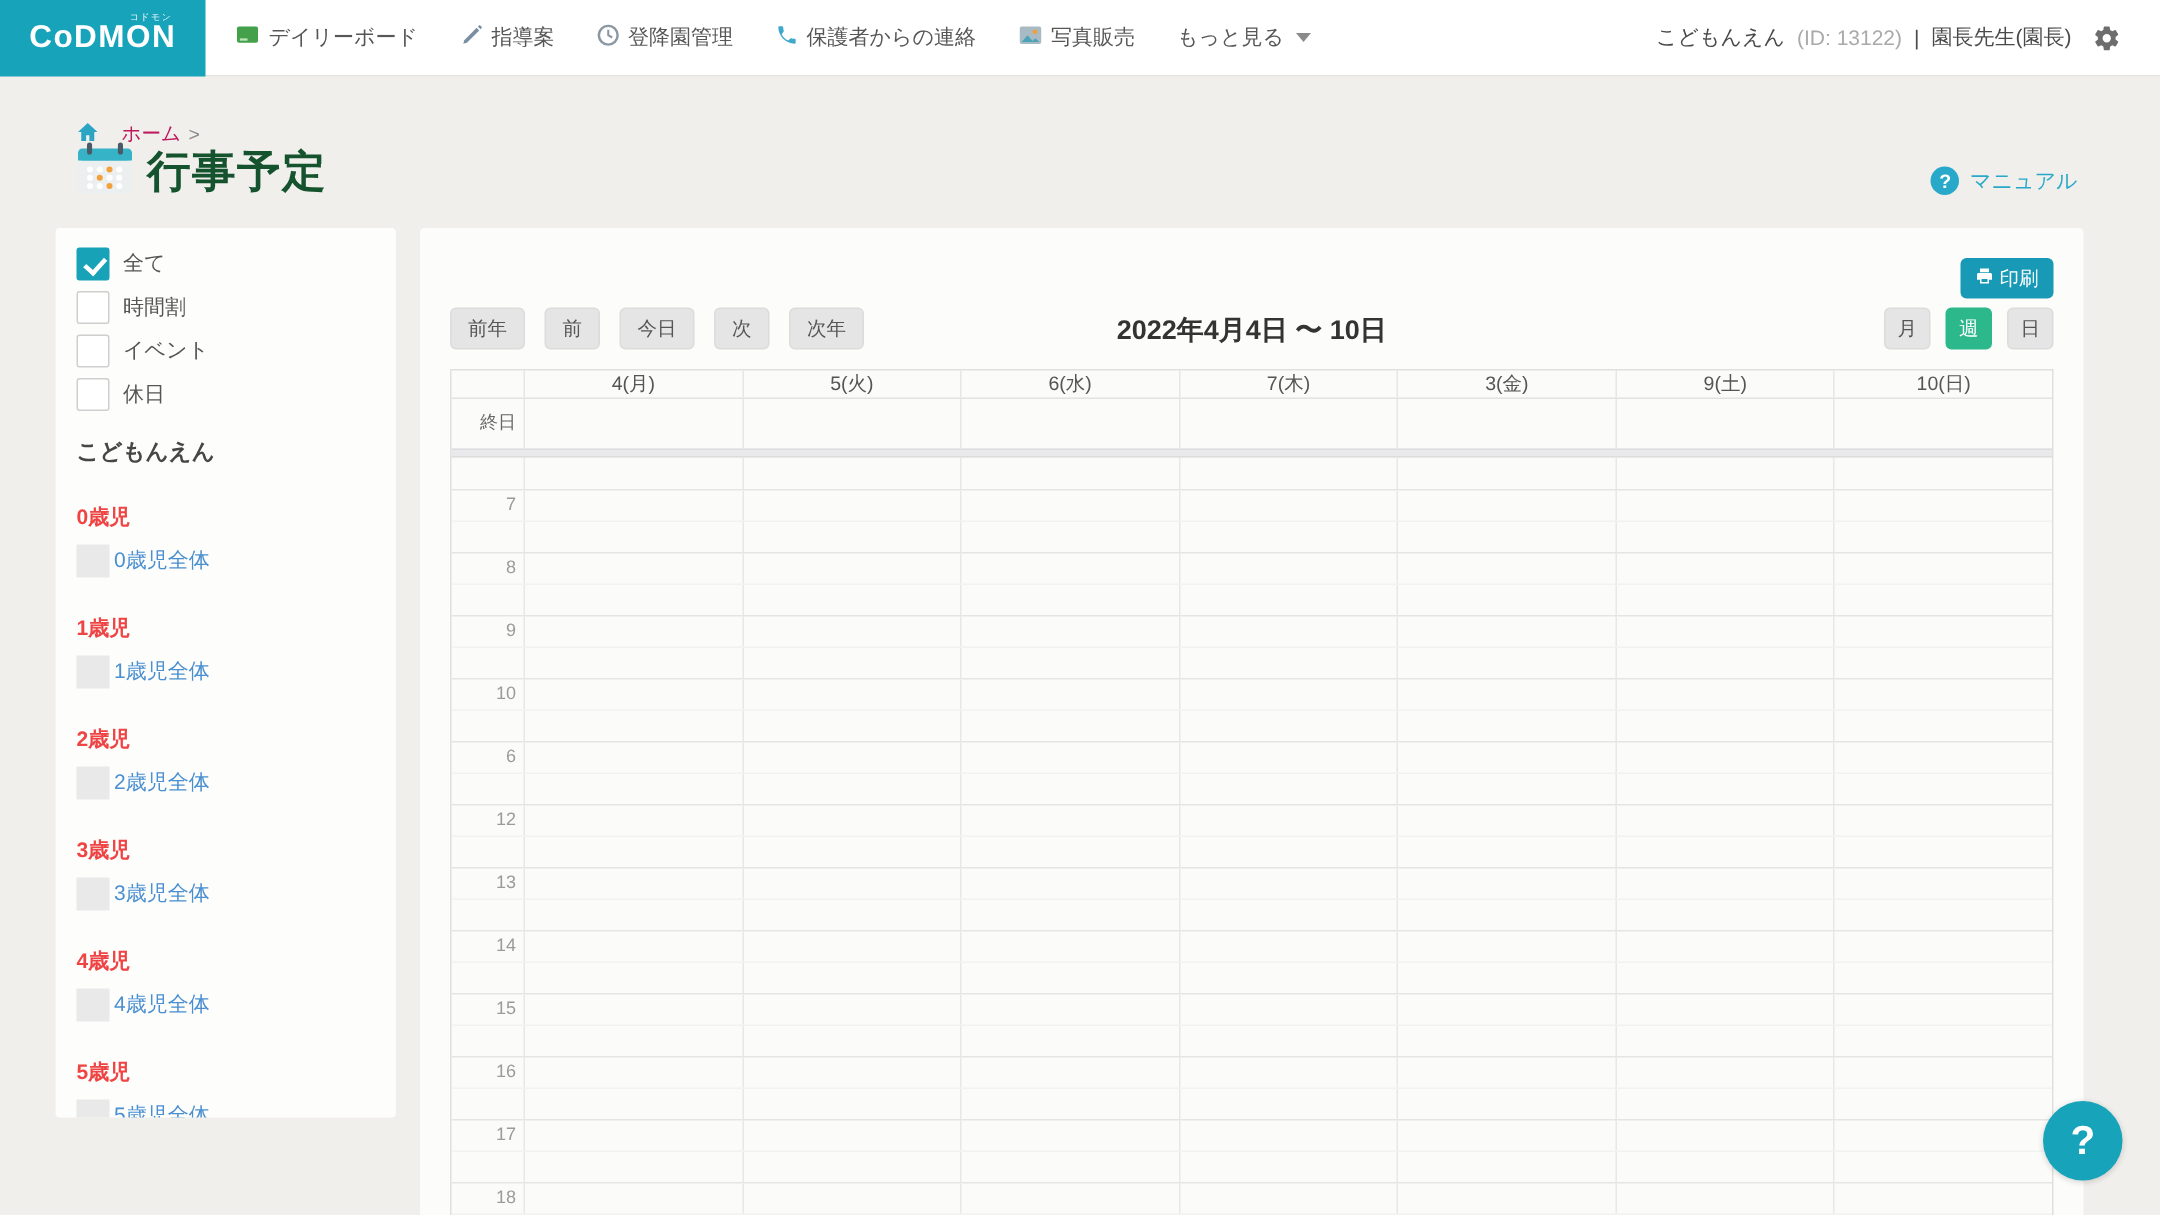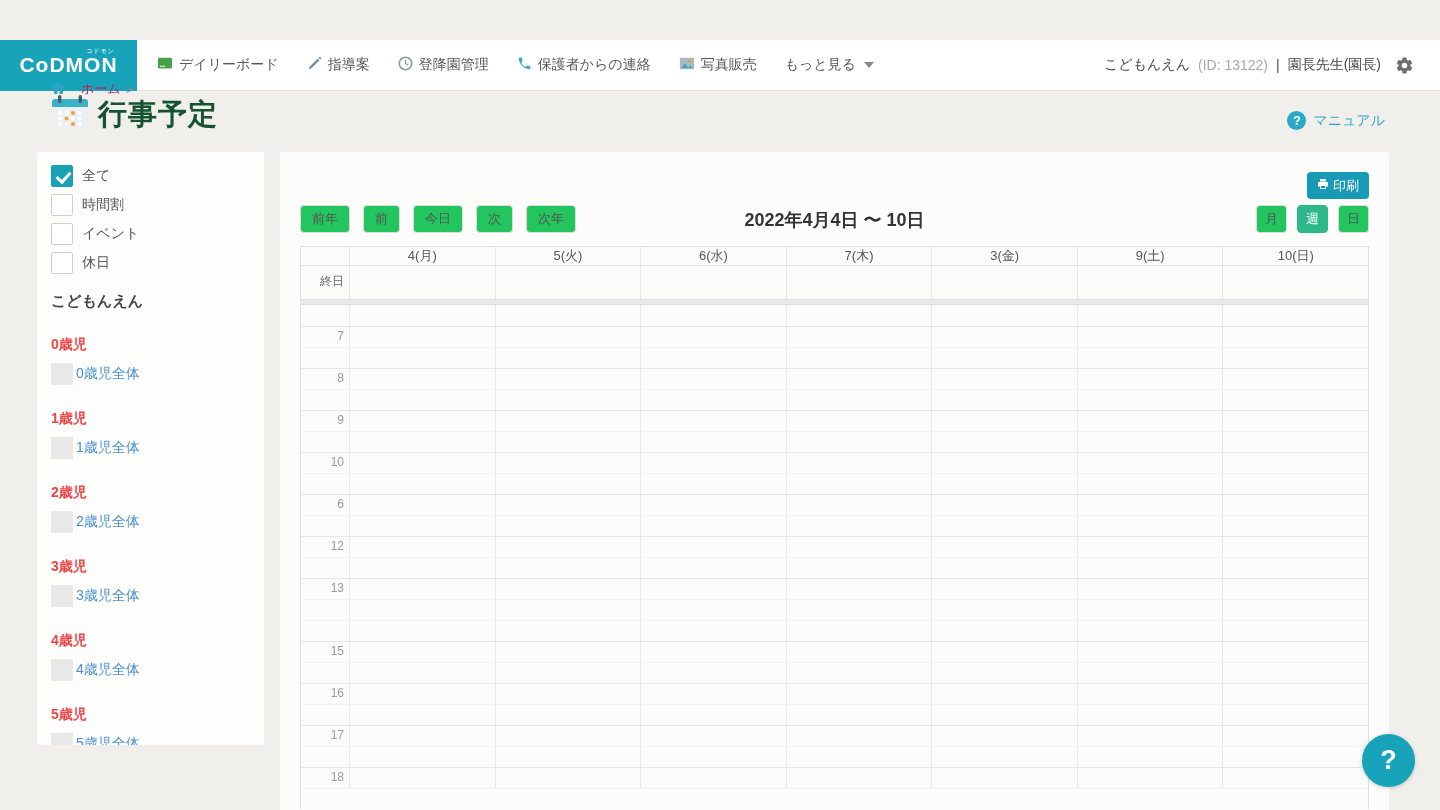--- a/index.html
+++ b/index.html
@@ -1,21 +1,21 @@
 <!DOCTYPE html>
 <html><head>
 <meta charset="utf-8">
 <style>
   * { margin:0; padding:0; box-sizing:border-box; }
   body { font-family:"Liberation Sans","DejaVu Sans",sans-serif; }
   #app { position:relative; width:1440px; height:810px; background:#f0efec; overflow:hidden; }
 
   
   .navbar { position:absolute; top:0; left:0; width:1440px; height:51px; background:#ffffff;
-            border-bottom:1px solid #e3e2df; display:flex; align-items:center;margin-top:40px; }
+            border-bottom:1px solid #e3e2df; display:flex; align-items:center; }
   .logo { width:137px; height:51px; background:#17a3ba; color:#fff; display:flex; align-items:center;
           justify-content:center; position:relative; flex:none; cursor:pointer; }
   .logo-text { font-size:21px; font-weight:bold; letter-spacing:1px; }
   .logo-sub { position:absolute; top:7px; right:22px; font-size:6px; letter-spacing:1px; color:#fff; }
   .menu { display:flex; align-items:center; margin-left:20px; gap:28px; }
   .menu-item { display:flex; align-items:center; gap:6px; font-size:14px; color:#575757; cursor:pointer; white-space:nowrap; }
   .caret-down { width:0; height:0; border-left:5px solid transparent; border-right:5px solid transparent;
                 border-top:6px solid #8a8a8a; margin-left:2px; }
   .account { margin-left:auto; display:flex; align-items:center; gap:8px; padding-right:26px; font-size:14px; color:#4a4a4a; }
   .account .org-id { color:#a9a9a9; }
@@ -50,21 +50,21 @@
 
   
   .calendar-card { position:absolute; left:280px; top:152px; width:1109px; height:700px; background:#fcfcfb;
                    border-radius:3px; padding:20px; overflow:hidden; }
   .print-row { display:flex; justify-content:flex-end; height:27px; margin-bottom:6px; }
   .print-btn { display:flex; align-items:center; gap:4px; background:#1899b6; color:#fff; border:none;
                border-radius:4px; font-size:13px; padding:0 10px; height:27px; cursor:pointer;
                font-family:inherit; }
   .toolbar { position:relative; height:28px; margin-bottom:13px; }
   .nav-group { position:absolute; left:0; top:0; display:flex; gap:13px; }
-  .btn { background:#22c55e; border:1px solid #dcdcdc; border-radius:4px; height:28px; padding:0 11px;
+  .btn { background:#e5e5e5; border:1px solid #dcdcdc; border-radius:4px; height:28px; padding:0 11px;
          font-size:13px; color:#555; cursor:pointer; font-family:inherit; }
   .cal-title { position:absolute; left:0; right:0; top:3px; text-align:center; font-size:18px;
                font-weight:bold; color:#333; }
   .view-group { position:absolute; right:0; top:0; display:flex; gap:10px; }
   .view-btn { width:31px; padding:0; }
   .view-btn.active { background:#2db88c; border-color:#2db88c; color:#fff; }
 
   
   .grid-table { border:1px solid #e0e0e0; border-bottom:none; background:#fbfbfa; }
   .grid-head { display:flex; height:19px; border-bottom:1px solid #e2e2e2; }
@@ -444,20 +444,30 @@
           <div class="time-row half">
             <div class="axis-cell"></div>
             <div class="slot-cell"></div>
             <div class="slot-cell"></div>
             <div class="slot-cell"></div>
             <div class="slot-cell"></div>
             <div class="slot-cell"></div>
             <div class="slot-cell"></div>
             <div class="slot-cell"></div>
           </div>
+          <div class="time-row">
+            <div class="axis-cell">14</div>
+            <div class="slot-cell"></div>
+            <div class="slot-cell"></div>
+            <div class="slot-cell"></div>
+            <div class="slot-cell"></div>
+            <div class="slot-cell"></div>
+            <div class="slot-cell"></div>
+            <div class="slot-cell"></div>
+          </div>
           <div class="time-row half">
             <div class="axis-cell"></div>
             <div class="slot-cell"></div>
             <div class="slot-cell"></div>
             <div class="slot-cell"></div>
             <div class="slot-cell"></div>
             <div class="slot-cell"></div>
             <div class="slot-cell"></div>
             <div class="slot-cell"></div>
           </div>

